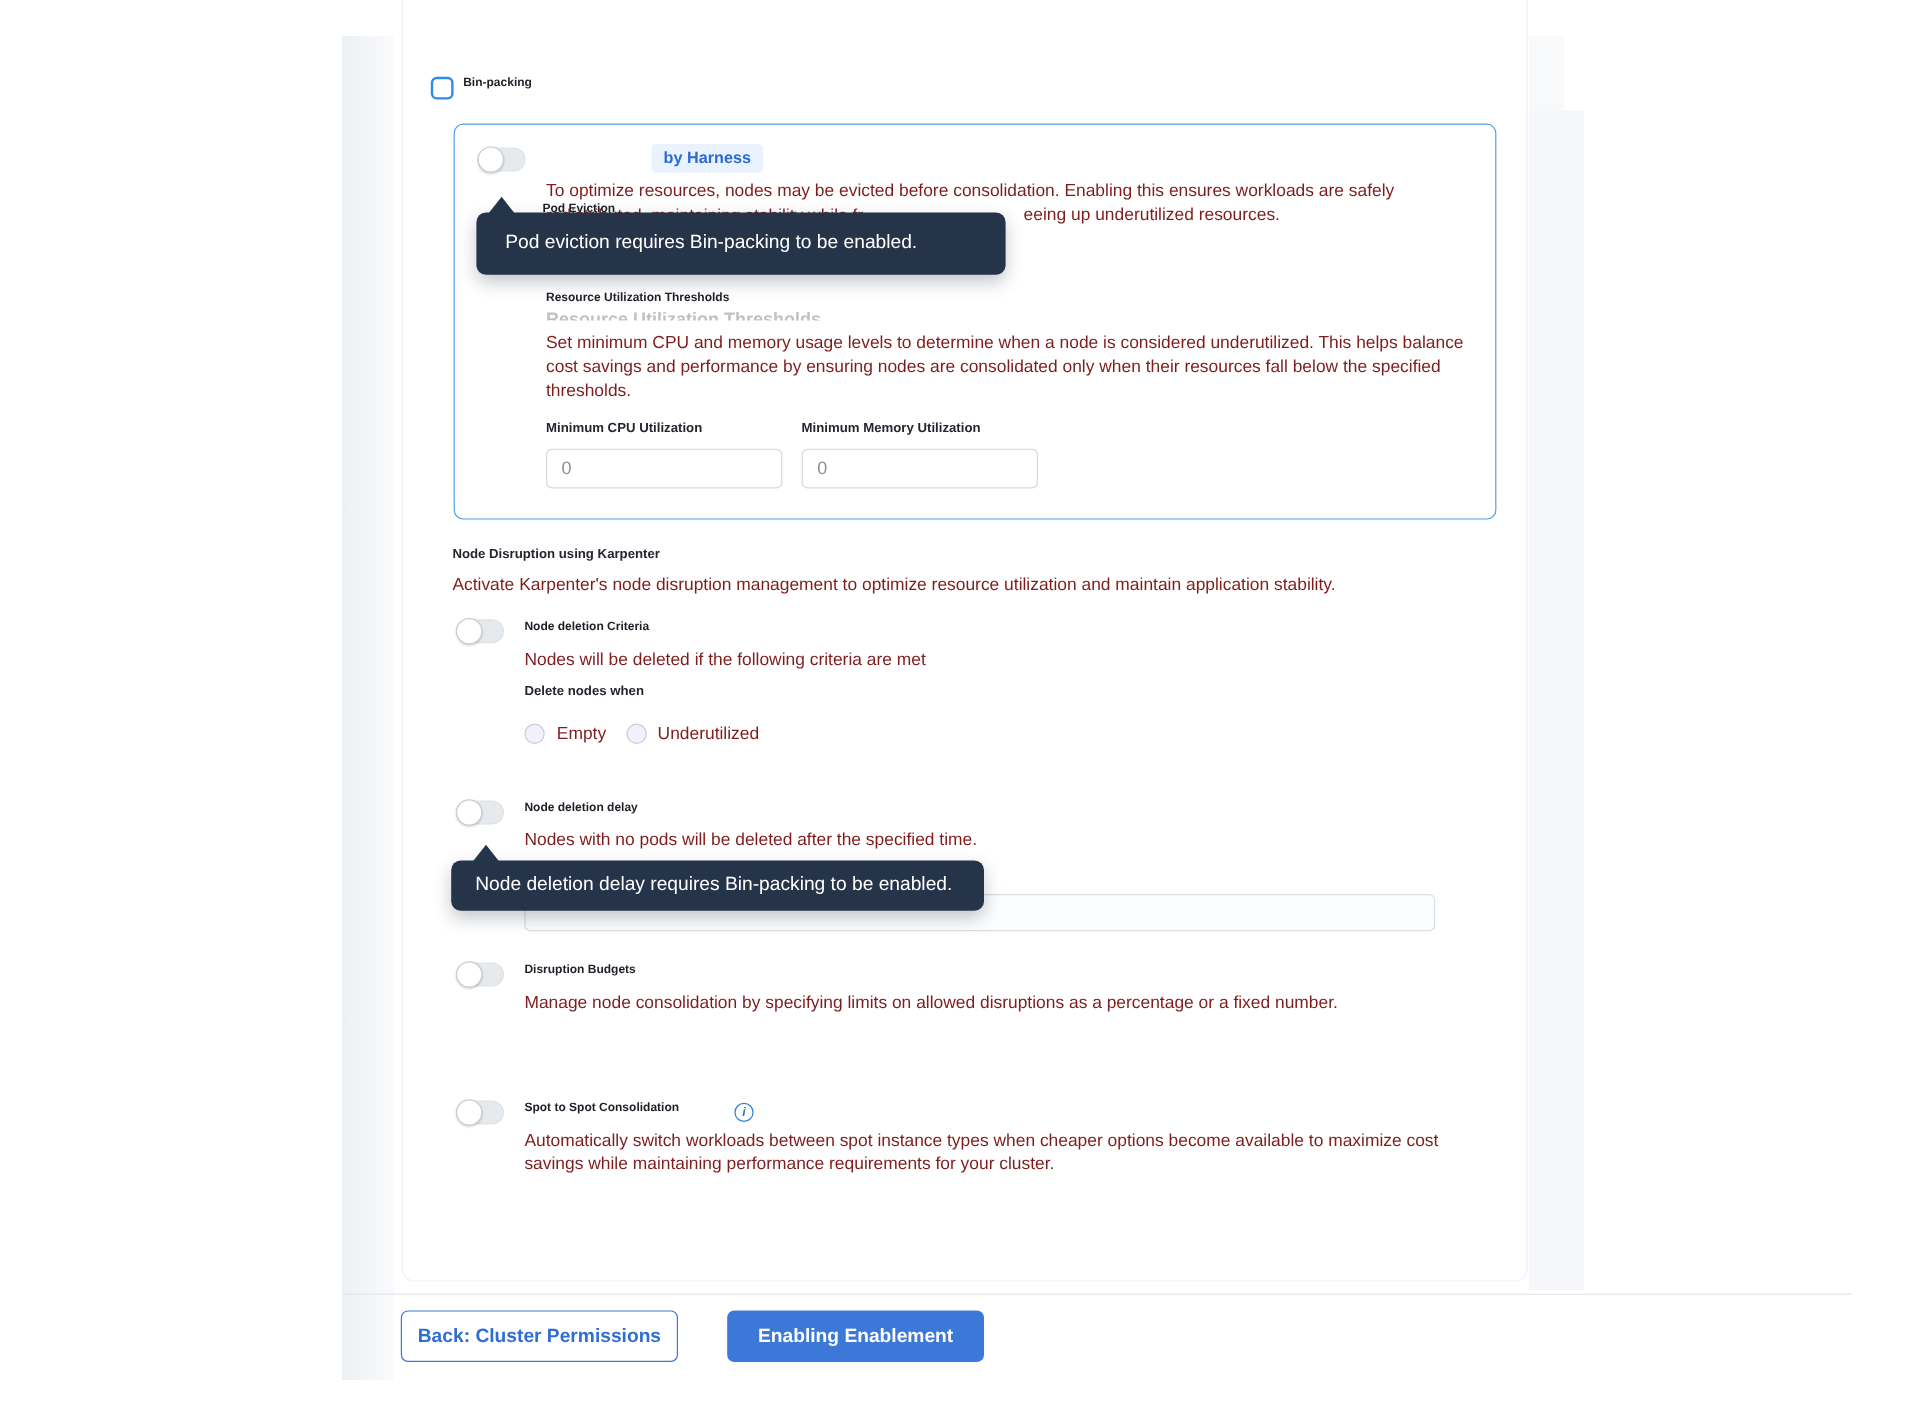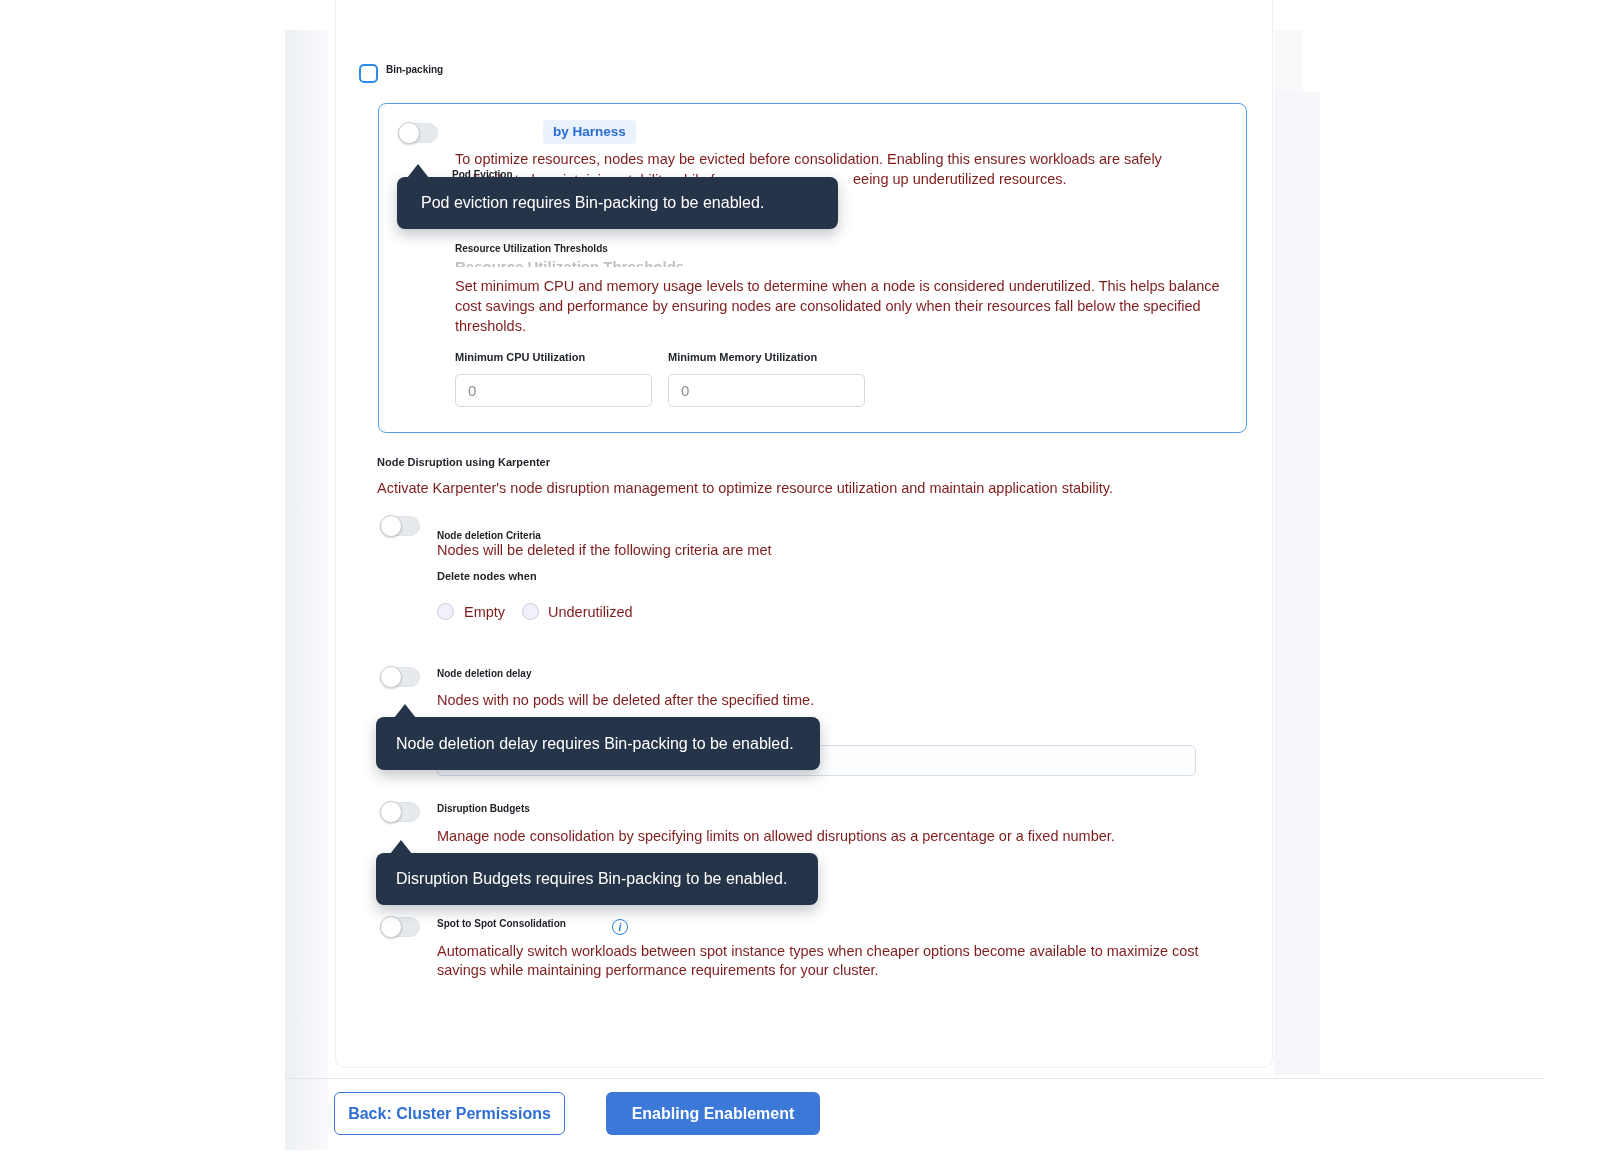--- a/index.html
+++ b/index.html
@@ -113,52 +113,48 @@
   <div class="t-semi" style="left:668px; top:351px;">Minimum Memory Utilization</div>
   <input class="num" style="left: 455px; top: 374px;" placeholder="0">
   <input class="num" style="left: 668px; top: 374px;" placeholder="0">
 
   <div class="t-semi" style="left:377px; top:456px;">Node Disruption using Karpenter</div>
   <div class="t-body" style="left:377px; top:480px;">Activate Karpenter's node disruption management to optimize resource utilization and maintain application stability.</div>
 
   <div class="toggle" style="left:380px; top:516px;">
     <div class="knob"></div>
   </div>
-  <div class="t-bold" style="left:437px; top:530px;">Node deletion Criteria</div>
+  <div class="t-bold" style="left:437px; top:517px;">Node deletion Criteria</div>
   <div class="t-body" style="left:437px; top:542px;">Nodes will be deleted if the following criteria are met</div>
   <div class="t-semi" style="left:437px; top:570px;">Delete nodes when</div>
 
   <div class="radio" style="left:437px; top:603px;"></div>
   <div class="t-body" style="left:464px; top:604px;">Empty</div>
   <div class="radio" style="left:522px; top:603px;"></div>
   <div class="t-body" style="left:548px; top:604px;">Underutilized</div>
 
   <div class="toggle" style="left:380px; top:667px;">
     <div class="knob"></div>
   </div>
   <div class="t-bold" style="left:437px; top:668px;">Node deletion delay</div>
   <div class="t-body" style="left:437px; top:692px;">Nodes with no pods will be deleted after the specified time.</div>
 
   <input class="delay" style="">
 
-  <div class="tooltip" style="left:376px; top:717px; width:444px; height:53px; padding:15px 20px;">
+  <div class="tooltip" style="left:376px; top:717px; width:444px; height:42px; padding:15px 20px;">
     <div class="arrow" style="left:18px;"></div>
     <span>Node deletion delay requires Bin-packing to be enabled.</span>
   </div>
 
   <div class="toggle" style="left:380px; top:802px;">
     <div class="knob"></div>
   </div>
   <div class="t-bold" style="left:437px; top:803px;">Disruption Budgets</div>
   <div class="t-body" style="left:437px; top:828px;">Manage node consolidation by specifying limits on allowed disruptions as a percentage or a fixed number.</div>
 
-  <div class="tooltip" style="left:376px; top:853px; width:442px; height:52px; padding:0 20px;">
-    <div class="arrow" style="left:14px;"></div>
-    <span>Disruption Budgets requires Bin-packing to be enabled.</span>
-  </div>
 
   <div class="toggle" style="left:380px; top:917px;">
     <div class="knob"></div>
   </div>
   <div class="t-bold" style="left:437px; top:918px;">Spot to Spot Consolidation</div>
   <div class="info-icon">i</div>
   <div class="t-body" style="left:437px; top:943px;">Automatically switch workloads between spot instance types when cheaper options become available to maximize cost</div>
   <div class="t-body" style="left:437px; top:962px;">savings while maintaining performance requirements for your cluster.</div>
 
   <div class="divider"></div>

